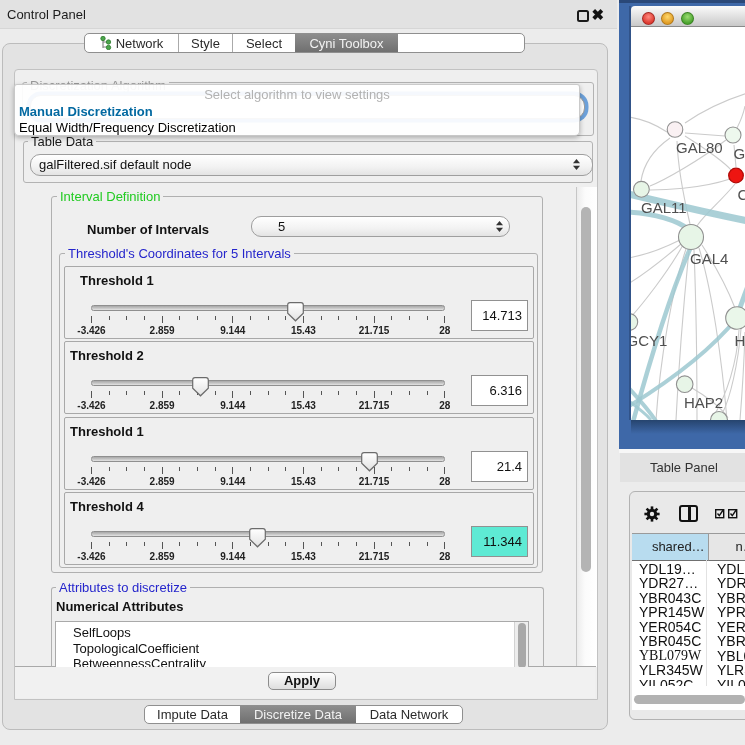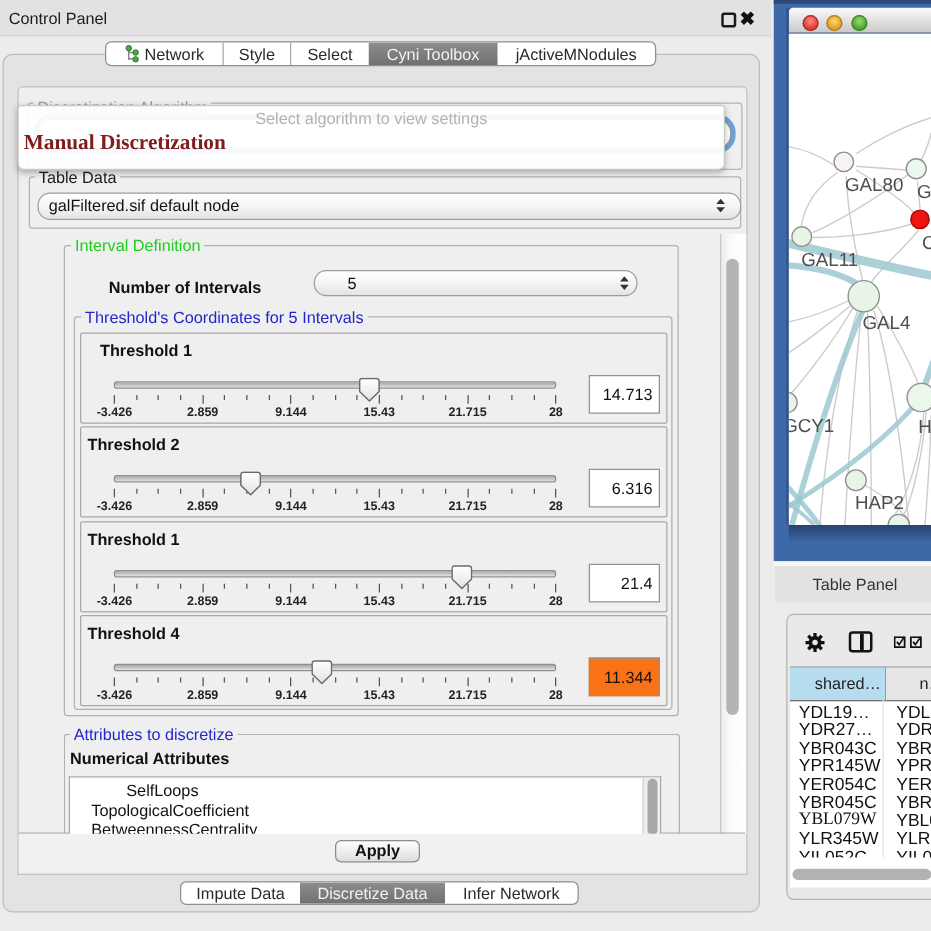--- a/index.html
+++ b/index.html
@@ -24,21 +24,20 @@
       <line x1="3" y1="3" x2="3" y2="12" stroke="#888" stroke-width="1.2"></line>
       <line x1="3" y1="6" x2="8" y2="6" stroke="#888" stroke-width="1.2"></line>
       <line x1="3" y1="11" x2="8" y2="11" stroke="#888" stroke-width="1.2"></line>
       <circle cx="3" cy="2.5" r="2.2" fill="#4ca64c" stroke="#2c7a2c" stroke-width="0.8"></circle>
       <circle cx="8.5" cy="6" r="2.2" fill="#4ca64c" stroke="#2c7a2c" stroke-width="0.8"></circle>
       <circle cx="8.5" cy="11.5" r="2.2" fill="#4ca64c" stroke="#2c7a2c" stroke-width="0.8"></circle>
     </svg>Network</div>
   <div style="width:53px;display:flex;align-items:center;justify-content:center;border-right:1px solid #aaa;">Style</div>
   <div style="width:62px;display:flex;align-items:center;justify-content:center;">Select</div>
   <div style="width:103px;display:flex;align-items:center;justify-content:center;background:linear-gradient(#8d8d8d,#707070);color:#f2f2f2;">Cyni Toolbox</div>
-  <div style="flex:1;display:flex;align-items:center;justify-content:center;">jActiveMNodules</div>
 </div>
 
 <div class="abs" style="left:14px;top:69px;width:582px;height:629px;background:#efefef;border:1px solid #c2c2c2;border-radius:4px 4px 0 0;"></div>
 
 <div class="abs" style="left:22px;top:82px;width:570px;height:52px;border:1px solid #b3b3b3;border-radius:3px;"></div>
 <div class="grouptitle" style="left:27px;top:79px;color:#989898;">Discretization Algorithm</div>
 <div class="abs" style="left:30px;top:95px;width:553px;height:22px;border-radius:11px;background:#fff;border:1px solid #9a9a9a;box-shadow:0 0 0 3.5px rgba(100,155,215,0.95);"></div>
 
 <div class="abs" style="left:23px;top:141px;width:568px;height:40px;border:1px solid #b3b3b3;border-radius:3px;"></div>
 <div class="grouptitle" style="left:28px;top:135px;color:#1a1a1a;">Table Data</div>
@@ -211,56 +210,57 @@
       <div style="position:absolute;left:326.2px;top:49px;width:1px;height:4px;background:#555;"></div>
       <div style="position:absolute;left:343.9px;top:49px;width:1px;height:4px;background:#555;"></div>
       <div style="position:absolute;left:361.5px;top:49px;width:1px;height:4px;background:#555;"></div>
       <div style="position:absolute;left:379.2px;top:49px;width:1px;height:7px;background:#555;"></div>
       <div style="position:absolute;left:2px;top:58px;width:49px;text-align:center;font-size:10px;font-weight:bold;color:#222;">-3.426</div>
       <div style="position:absolute;left:72.64px;top:58px;width:49px;text-align:center;font-size:10px;font-weight:bold;color:#222;">2.859</div>
       <div style="position:absolute;left:143.28px;top:58px;width:49px;text-align:center;font-size:10px;font-weight:bold;color:#222;">9.144</div>
       <div style="position:absolute;left:213.92000000000002px;top:58px;width:49px;text-align:center;font-size:10px;font-weight:bold;color:#222;">15.43</div>
       <div style="position:absolute;left:284.56px;top:58px;width:49px;text-align:center;font-size:10px;font-weight:bold;color:#222;">21.715</div>
       <div style="position:absolute;left:355.2px;top:58px;width:49px;text-align:center;font-size:10px;font-weight:bold;color:#222;">28</div>
-      <div style="position:absolute;left:406px;top:33px;width:50px;height:29px;background:#f97316;border:1px solid #919191;font-size:13px;color:#111;text-align:right;line-height:29px;padding-right:5px;">11.344</div>
+      <div style="position:absolute;left:406px;top:33px;width:50px;height:29px;background:#5eead4;border:1px solid #919191;font-size:13px;color:#111;text-align:right;line-height:29px;padding-right:5px;">11.344</div>
       <svg style="position:absolute;left:183.5px;top:34.7px;" width="17" height="20" viewBox="0 0 17 20">
         <defs>
           <linearGradient id="tg3" x1="0" y1="0" x2="0" y2="1">
             <stop offset="0" stop-color="#ffffff"></stop>
             <stop offset="1" stop-color="#e2e2e2"></stop>
           </linearGradient>
         </defs>
         <path d="M3 0.7 L14 0.7 Q16.3 0.7 16.3 3 L16.3 11.2 L8.5 18.8 L0.7 11.2 L0.7 3 Q0.7 0.7 3 0.7 Z" fill="url(#tg3)" stroke="#6b6b6b" stroke-width="1.2"></path>
       </svg>
     </div>
   </div>
 
 <div class="abs" style="left:51px;top:587px;width:491px;height:79px;border:1px solid #b0b0b0;border-radius:3px 3px 0 0;border-bottom:none;"></div>
 <div class="grouptitle" style="left:56px;top:581px;color:#2525cc;">Attributes to discretize</div>
 <div class="abs" style="left:56px;top:599px;font-size:13px;font-weight:bold;color:#111;">Numerical Attributes</div>
 <div class="abs" style="left:55px;top:621px;width:472px;height:46px;background:#fff;border:1px solid #a9a9a9;border-bottom:none;overflow:hidden;">
-  <div style="position:absolute;left:17px;top:3px;font-size:13px;color:#111;margin-left:28px;">SelfLoops</div>
+  <div style="position:absolute;left:17px;top:3px;font-size:13px;color:#111;">SelfLoops</div>
   <div style="position:absolute;left:17px;top:19px;font-size:13px;color:#111;">TopologicalCoefficient</div>
   <div style="position:absolute;left:17px;top:34px;font-size:13px;color:#111;">BetweennessCentrality</div>
   <div style="position:absolute;right:0;top:0;width:13px;height:46px;background:#ededed;border-left:1px solid #d2d2d2;"></div>
   <div style="position:absolute;right:2.5px;top:1px;width:8px;height:45px;border-radius:4px;background:#a8a8a8;"></div>
 </div>
 
 <div class="abs" style="left:15px;top:667px;width:580px;height:31px;background:#f1f1f1;"></div>
 <div class="abs" style="left:268px;top:672px;width:66px;height:16px;border-radius:5px;background:linear-gradient(#fefefe,#dedede);border:1px solid #8c8c8c;font-size:13px;color:#111;text-align:center;line-height:16px;font-weight:bold;">Apply</div>
 
 <div class="abs" style="left:144px;top:705px;width:317px;height:17px;background:#fff;border:1px solid #8f8f8f;border-radius:5px;overflow:hidden;display:flex;font-size:13px;color:#2a2a2a;">
   <div style="width:95px;display:flex;align-items:center;justify-content:center;">Impute Data</div>
   <div style="width:116px;display:flex;align-items:center;justify-content:center;background:linear-gradient(#8d8d8d,#707070);color:#f2f2f2;">Discretize Data</div>
-  <div style="flex:1;display:flex;align-items:center;justify-content:center;">Infer Network</div>
+  <div style="flex:1;display:flex;align-items:center;justify-content:center;">Data Network</div>
 </div>
 
 <div class="abs" style="left:14px;top:84px;width:564px;height:50px;background:rgba(255,255,255,0.93);border:1px solid rgba(150,150,150,0.5);border-radius:3px 3px 5px 5px;box-shadow:0 2px 5px rgba(0,0,0,0.28);z-index:50;">
   <div style="position:absolute;left:0;top:2px;width:100%;text-align:center;font-size:13px;color:#b2b2b2;">Select algorithm to view settings</div>
-  <div style="position:absolute;left:4px;top:19px;font-size:17px;font-weight:bold;color:#7f1d1d;font-family:Liberation Serif, serif;">Manual Discretization</div>
+  <div style="position:absolute;left:4px;top:19px;font-size:13px;font-weight:bold;color:#0369a1;">Manual Discretization</div>
+  <div style="position:absolute;left:4px;top:35px;font-size:13px;color:#000;">Equal Width/Frequency Discretization</div>
 </div>
 
 <div class="abs" style="left:619px;top:0;width:126px;height:449px;background:#3e68a8;"></div>
 <div class="abs" style="left:619px;top:0;width:126px;height:3px;background:#2a4878;"></div>
 <div class="abs" style="left:631px;top:6px;width:114px;height:20px;background:linear-gradient(#fbfbfb,#c9c9c9);border-bottom:1px solid #8a8a8a;border-top-left-radius:4px;"></div>
 <div class="abs" style="left:641.5px;top:11.5px;width:11px;height:11px;border-radius:50%;background:radial-gradient(circle at 50% 35%,#ff8a80,#dd3a30 70%);border:0.5px solid rgba(120,20,20,.6);"></div>
 <div class="abs" style="left:661px;top:11.5px;width:11px;height:11px;border-radius:50%;background:radial-gradient(circle at 50% 35%,#ffd86b,#e09c26 70%);border:0.5px solid rgba(140,90,10,.6);"></div>
 <div class="abs" style="left:680.5px;top:11.5px;width:11px;height:11px;border-radius:50%;background:radial-gradient(circle at 50% 35%,#9bdc72,#4aa32f 70%);border:0.5px solid rgba(40,100,20,.6);"></div>
 
 <div class="abs" style="left:631px;top:27px;width:114px;height:393px;background:#fff;overflow:hidden;">

